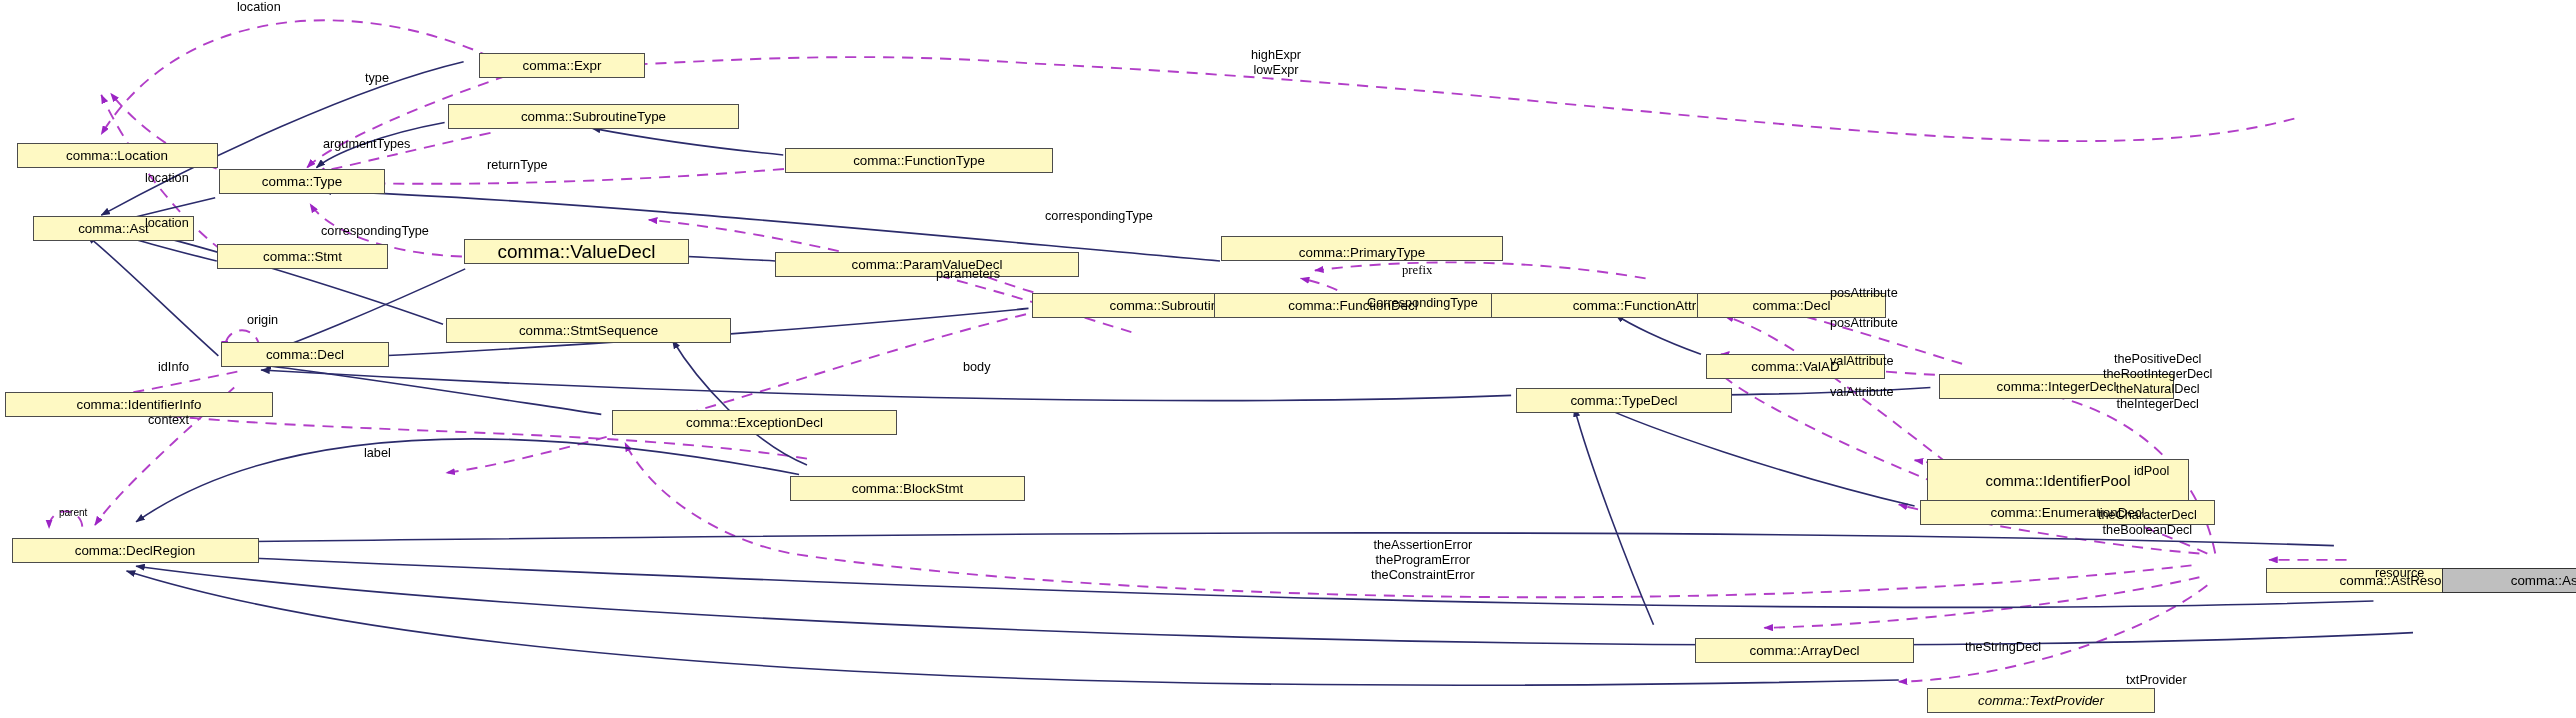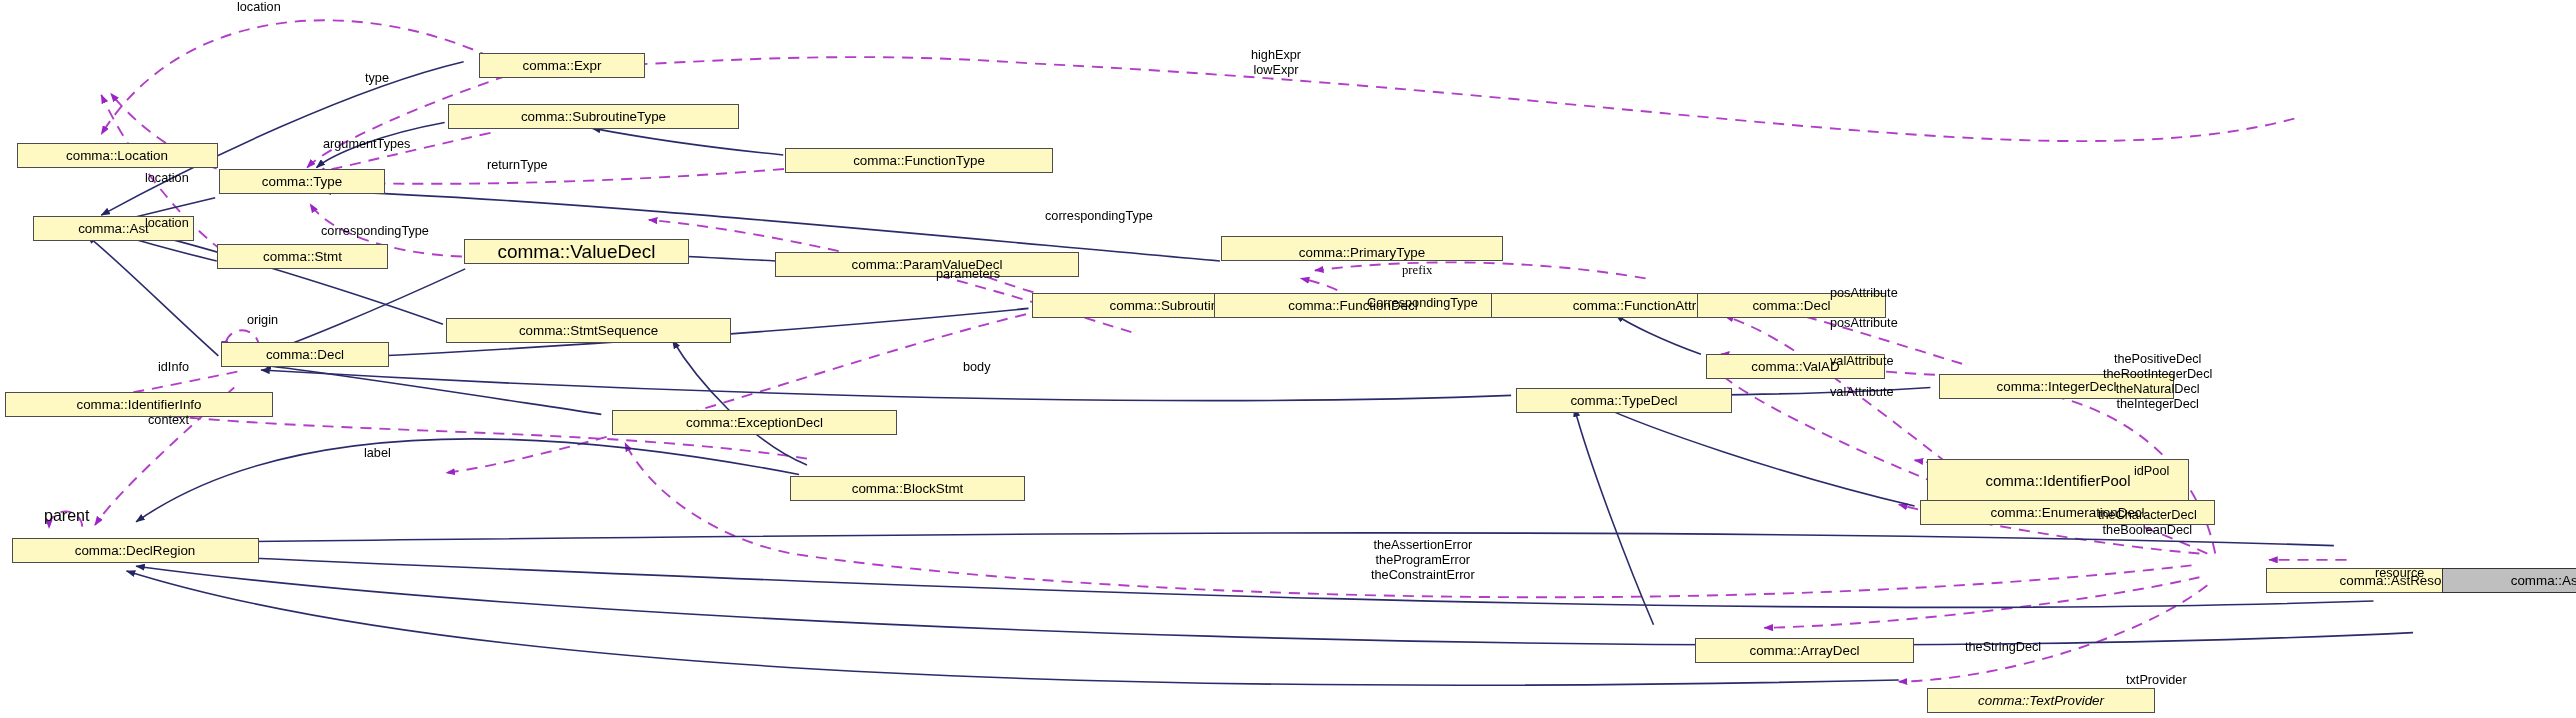--- a/index.html
+++ b/index.html
@@ -281,21 +281,21 @@
   <div class="edge-label" style="left: 365px; top: 71px; font-size: 12.7px;">type</div>
   <div class="edge-label" style="left: 323px; top: 137px; font-size: 12.7px;">argumentTypes</div>
   <div class="edge-label" style="left: 487px; top: 158px; font-size: 12.7px;">returnType</div>
   <div class="edge-label" style="left: 321px; top: 224px; font-size: 12.7px;">correspondingType</div>
   <div class="edge-label" style="left: 1045px; top: 209px; font-size: 12.7px;">correspondingType</div>
   <div class="edge-label" style="left: 1367px; top: 296px; font-size: 12.7px;">CorrespondingType</div>
   <div class="edge-label" style="left: 247px; top: 313px; font-size: 12.7px;">origin</div>
   <div class="edge-label" style="left: 158px; top: 360px; font-size: 12.7px;">idInfo</div>
   <div class="edge-label" style="left: 148px; top: 413px; font-size: 12.7px;">context</div>
   <div class="edge-label" style="left: 364px; top: 446px; font-size: 12.7px;">label</div>
-  <div class="edge-label" style="left: 44px; top: 507px; font-size: 16px;">parent</div>
+  <div class="edge-label" style="left: 59px; top: 507px; font-size: 10px;">parent</div>
   <div class="edge-label" style="left: 963px; top: 360px; font-size: 12.7px;">body</div>
   <div class="edge-label" style="left: 936px; top: 267px; font-size: 12.7px;">parameters</div>
   <div class="edge-label" style="left: 1402px; top: 263px; font-size: 12.7px; font-family: Liberation Serif, serif;">prefix</div>
   <div class="edge-label multi" style="left: 1251px; top: 48px; font-size: 12.7px;">highExpr
 lowExpr</div>
   <div class="edge-label" style="left: 1830px; top: 286px; font-size: 12.7px;">posAttribute</div>
   <div class="edge-label" style="left: 1830px; top: 316px; font-size: 12.7px;">posAttribute</div>
   <div class="edge-label" style="left: 1830px; top: 354px; font-size: 12.7px;">valAttribute</div>
   <div class="edge-label" style="left: 1830px; top: 385px; font-size: 12.7px;">valAttribute</div>
   <div class="edge-label multi" style="left: 2103px; top: 352px; font-size: 12.7px;">thePositiveDecl

